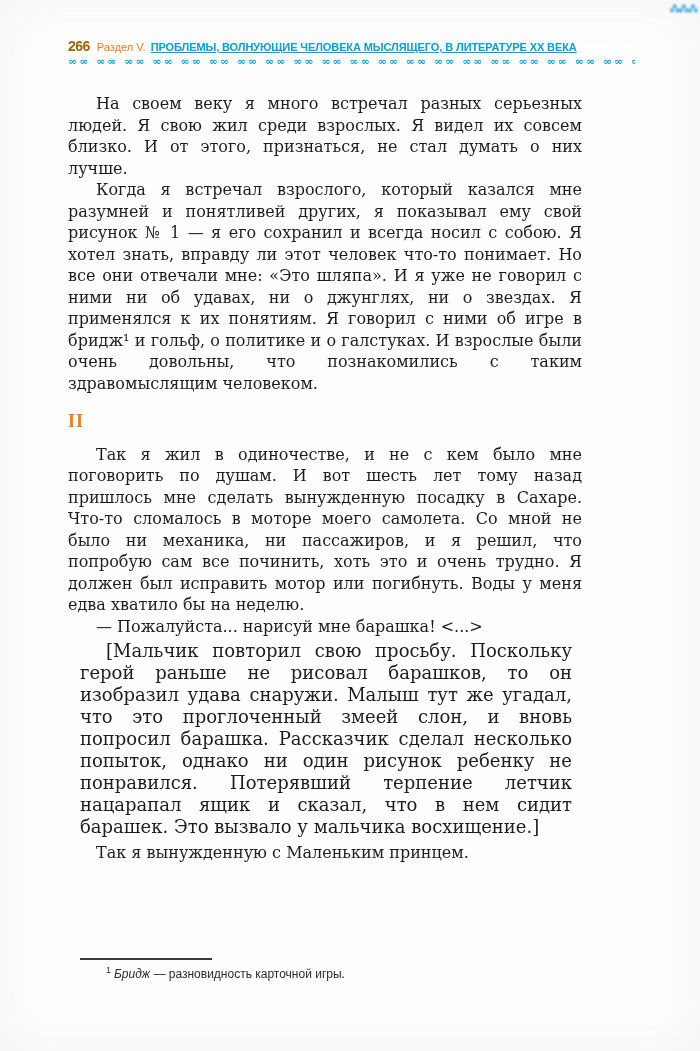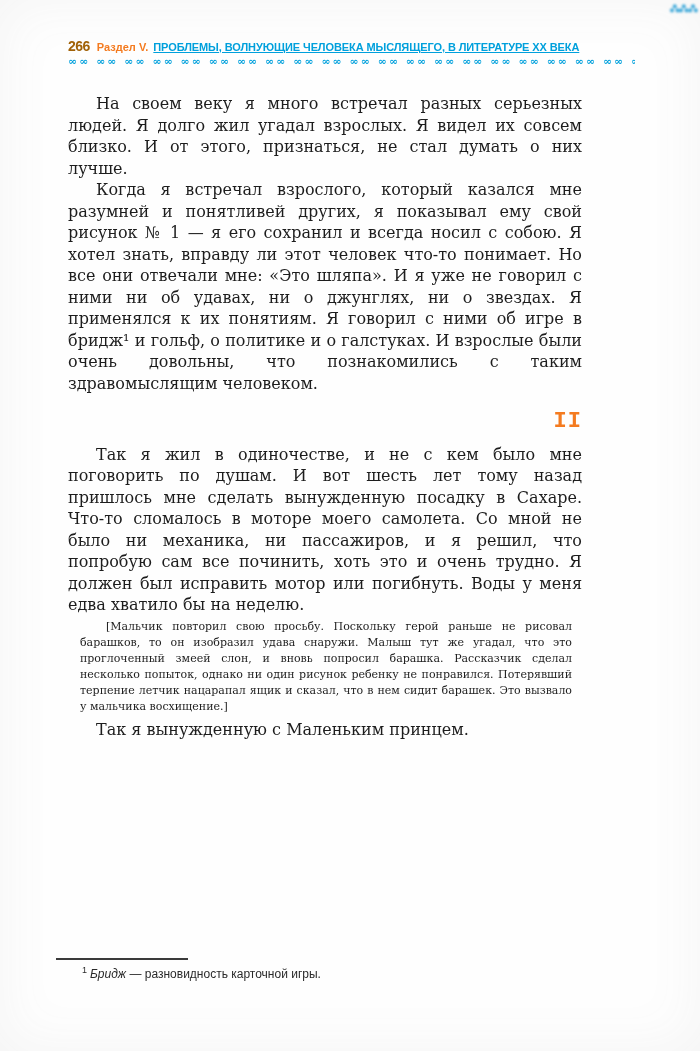--- a/index.html
+++ b/index.html
@@ -32,21 +32,21 @@
     white-space: nowrap; overflow: hidden;
     font-family: "Liberation Sans", sans-serif;
     display: flex; align-items: baseline;
   }
   .pagenum {
     color: #a16207; font-weight: bold;
     font-size: 14px; margin-right: 7px;
     letter-spacing: -0.5px;
   }
   .section-label {
-    color: #f47b20; font-weight: bold;
+    color: #f47b20; font-weight: normal;
     font-size: 11px; margin-right: 5px;
   }
   .section-title {
     color: #00a0dc; font-weight: bold;
     font-size: 11px; letter-spacing: -0.1px; text-decoration: underline;
   }
   .ornament-row {
     position: absolute; left: 68px; top: 56px;
     width: 567px; height: 13px;
     overflow: hidden; white-space: nowrap;
@@ -57,35 +57,35 @@
   
   .bodytext {
     position: absolute; left: 68px; top: 93px;
     width: 514px;
     color: #1d1d1d;
     font-size: 16px; line-height: 21.5px;
     text-align: justify;
   }
   .bodytext p { margin: 0; text-indent: 28px; }
   .chapter-heading {
-    text-align: right; text-indent: 0 !important;
+    text-align: left; text-indent: 0 !important;
     color: #f47b20;
-    font-family: Liberation Mono, monospace;
-    font-weight: bold; font-size: 22px; letter-spacing: 1px;
+    font-family: Liberation Serif, serif;
+    font-weight: bold; font-size: 18px; letter-spacing: 1px;
     margin: 17px 0 11px 0 !important;
   }
   .insert-block {
     margin: 3px 0 4px 12px !important;
     width: 492px;
-    font-size: 11px; line-height: 16px;
+    font-size: 18px; line-height: 22px;
     text-indent: 26px !important;
   }
   
   .footnote-area {
-    position: absolute; left: 56px; top: 958px;
+    position: absolute; left: 80px; top: 958px;
     width: 514px;
   }
   .footnote-rule {
     width: 132px; height: 0;
     border-top: 2px solid #3a3a3a;
     margin-bottom: 5px;
   }
   .footnote-text {
     font-family: "Liberation Sans", sans-serif;
     font-size: 12px; color: #2a2a2a;
@@ -103,24 +103,25 @@
 
   <div class="runhead">
     <span class="pagenum">266</span>
     <span class="section-label">Раздел V.</span>
     <span class="section-title">ПРОБЛЕМЫ, ВОЛНУЮЩИЕ ЧЕЛОВЕКА МЫСЛЯЩЕГО, В ЛИТЕРАТУРЕ XX ВЕКА</span>
   </div>
 
   <div class="ornament-row">∞∞ ∞∞ ∞∞ ∞∞ ∞∞ ∞∞ ∞∞ ∞∞ ∞∞ ∞∞ ∞∞ ∞∞ ∞∞ ∞∞ ∞∞ ∞∞ ∞∞ ∞∞ ∞∞ ∞∞ ∞∞ ∞∞ ∞∞ ∞∞ ∞∞ ∞∞ ∞∞ ∞∞ ∞∞ ∞∞ ∞∞ ∞∞</div>
 
   <div class="bodytext">
-    <p>На своем веку я много встречал разных серьезных людей. Я долго жил угадал взрослых. Я видел их совсем близко. И от этого, признаться, не стал думать о них лучше.</p>
+    <p>На своем веку я много встречал разных серьезных людей. Я свою жил среди взрослых. Я видел их совсем близко. И от этого, признаться, не стал думать о них лучше.</p>
     <p>Когда я встречал взрослого, который казался мне разумней и понятливей других, я показывал ему свой рисунок № 1 — я его сохранил и всегда носил с собою. Я хотел знать, вправду ли этот человек что-то понимает. Но все они отвечали мне: «Это шляпа». И я уже не говорил с ними ни об удавах, ни о джунглях, ни о звездах. Я применялся к их понятиям. Я говорил с ними об игре в бридж¹ и гольф, о политике и о галстуках. И взрослые были очень довольны, что познакомились с таким здравомыслящим человеком.</p>
     <p class="chapter-heading">II</p>
     <p>Так я жил в одиночестве, и не с кем было мне поговорить по душам. И вот шесть лет тому назад пришлось мне сделать вынужденную посадку в Сахаре. Что-то сломалось в моторе моего самолета. Со мной не было ни механика, ни пассажиров, и я решил, что попробую сам все починить, хоть это и очень трудно. Я должен был исправить мотор или погибнуть. Воды у меня едва хватило бы на неделю.</p>
+    <p>— Пожалуйста... нарисуй мне барашка! &lt;...&gt;</p>
     <p class="insert-block">[Мальчик повторил свою просьбу. Поскольку герой раньше не рисовал барашков, то он изобразил удава снаружи. Малыш тут же угадал, что это проглоченный змеей слон, и вновь попросил барашка. Рассказчик сделал несколько попыток, однако ни один рисунок ребенку не понравился. Потерявший терпение летчик нацарапал ящик и сказал, что в нем сидит барашек. Это вызвало у мальчика восхищение.]</p>
     <p>Так я вынужденную с Маленьким принцем.</p>
   </div>
 
   <div class="footnote-area">
     <div class="footnote-rule"></div>
     <div class="footnote-text">
       <span class="footnote-marker">1</span><span class="footnote-term">Бридж</span>
       <span>— разновидность карточной игры.</span>
     </div>

